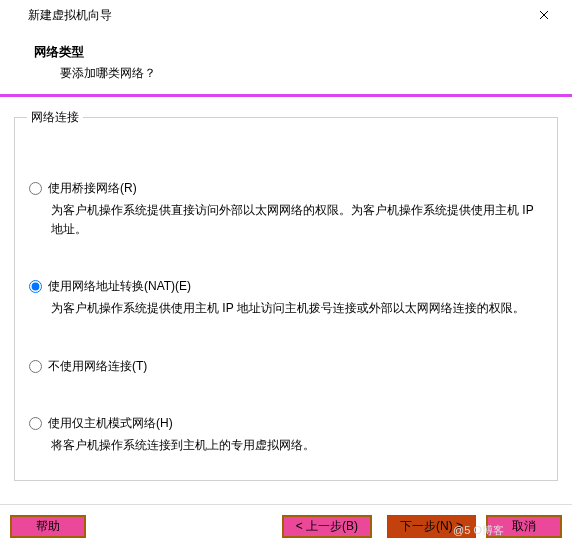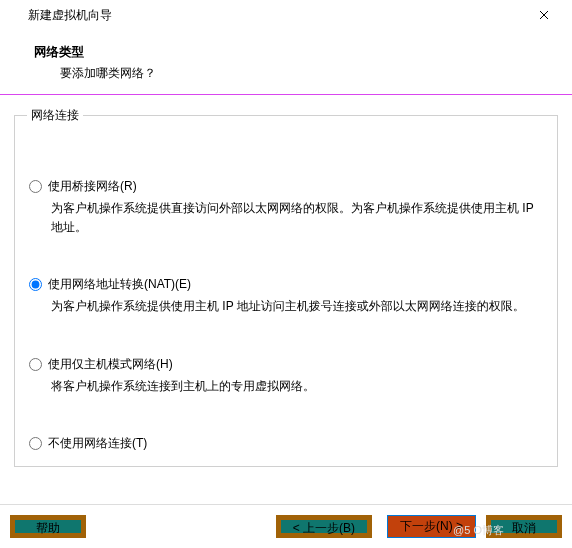--- a/index.html
+++ b/index.html
@@ -20,21 +20,21 @@
       padding: 0 8px 0 28px;
       background: #fff;
     }
     .close-btn {
       width: 40px; height: 28px;
       display: flex; align-items: center; justify-content: center;
       font-size: 14px; cursor: pointer;
     }
     .header {
       padding: 14px 8px 12px 34px;
-      border-bottom: 1px solid #d946ef;
+      border-bottom: 3px solid #d946ef;
     }
     .header-title { font-weight: bold; font-size: 12.5px; }
     .header-sub { margin: 4px 0 0 26px; font-size: 12px; }
     .content {
       padding: 12px 14px 10px 14px;
     }
     fieldset {
       border: 1px solid #d0d0d0;
       padding: 14px 12px 12px 12px;
     }
@@ -64,22 +64,22 @@
       align-items: center;
       padding: 0 10px;
       background: #fff;
     }
     .btn {
       height: 23px;
       min-width: 76px;
       padding: 0 12px;
       font-size: 12px;
       font-family: inherit;
-      background: #0f766e;
-      border: 5px solid #a16207;
+      background: #ec4899;
+      border: 2px solid #a16207;
       cursor: pointer;
     }
     .btn-default {
       border: 1px solid #0078d7;
       background: #c2410c;
     }
     .spacer { flex: 1; }
     .btn-group { display: flex; gap: 16px; }
     .btn-group .btn { margin-left: -1px; }
     .btn-cancel { margin-left: 10px; }
@@ -120,33 +120,33 @@
     </div>
 
     <div class="opt">
       <label class="opt-row">
         <input type="radio" name="net" checked="" style="">
         <span class="opt-label">使用网络地址转换(NAT)(E)</span>
       </label>
       <div class="opt-desc">为客户机操作系统提供使用主机 IP 地址访问主机拨号连接或外部以太网网络连接的权限。</div>
     </div>
 
+    <div class="opt opt-last">
+      <label class="opt-row">
+        <input type="radio" name="net" style="">
+        <span class="opt-label">不使用网络连接(T)</span>
+      </label>
+    </div>
+
     <div class="opt">
       <label class="opt-row">
         <input type="radio" name="net" style="">
         <span class="opt-label">使用仅主机模式网络(H)</span>
       </label>
       <div class="opt-desc">将客户机操作系统连接到主机上的专用虚拟网络。</div>
-    </div>
-
-    <div class="opt opt-last">
-      <label class="opt-row">
-        <input type="radio" name="net" style="">
-        <span class="opt-label">不使用网络连接(T)</span>
-      </label>
     </div>
 
   </fieldset>
 </div>
 
 <div class="footer">
   <button class="btn">帮助</button>
   <div class="spacer"></div>
   <div class="btn-group">
     <button class="btn">&lt; 上一步(B)</button>

